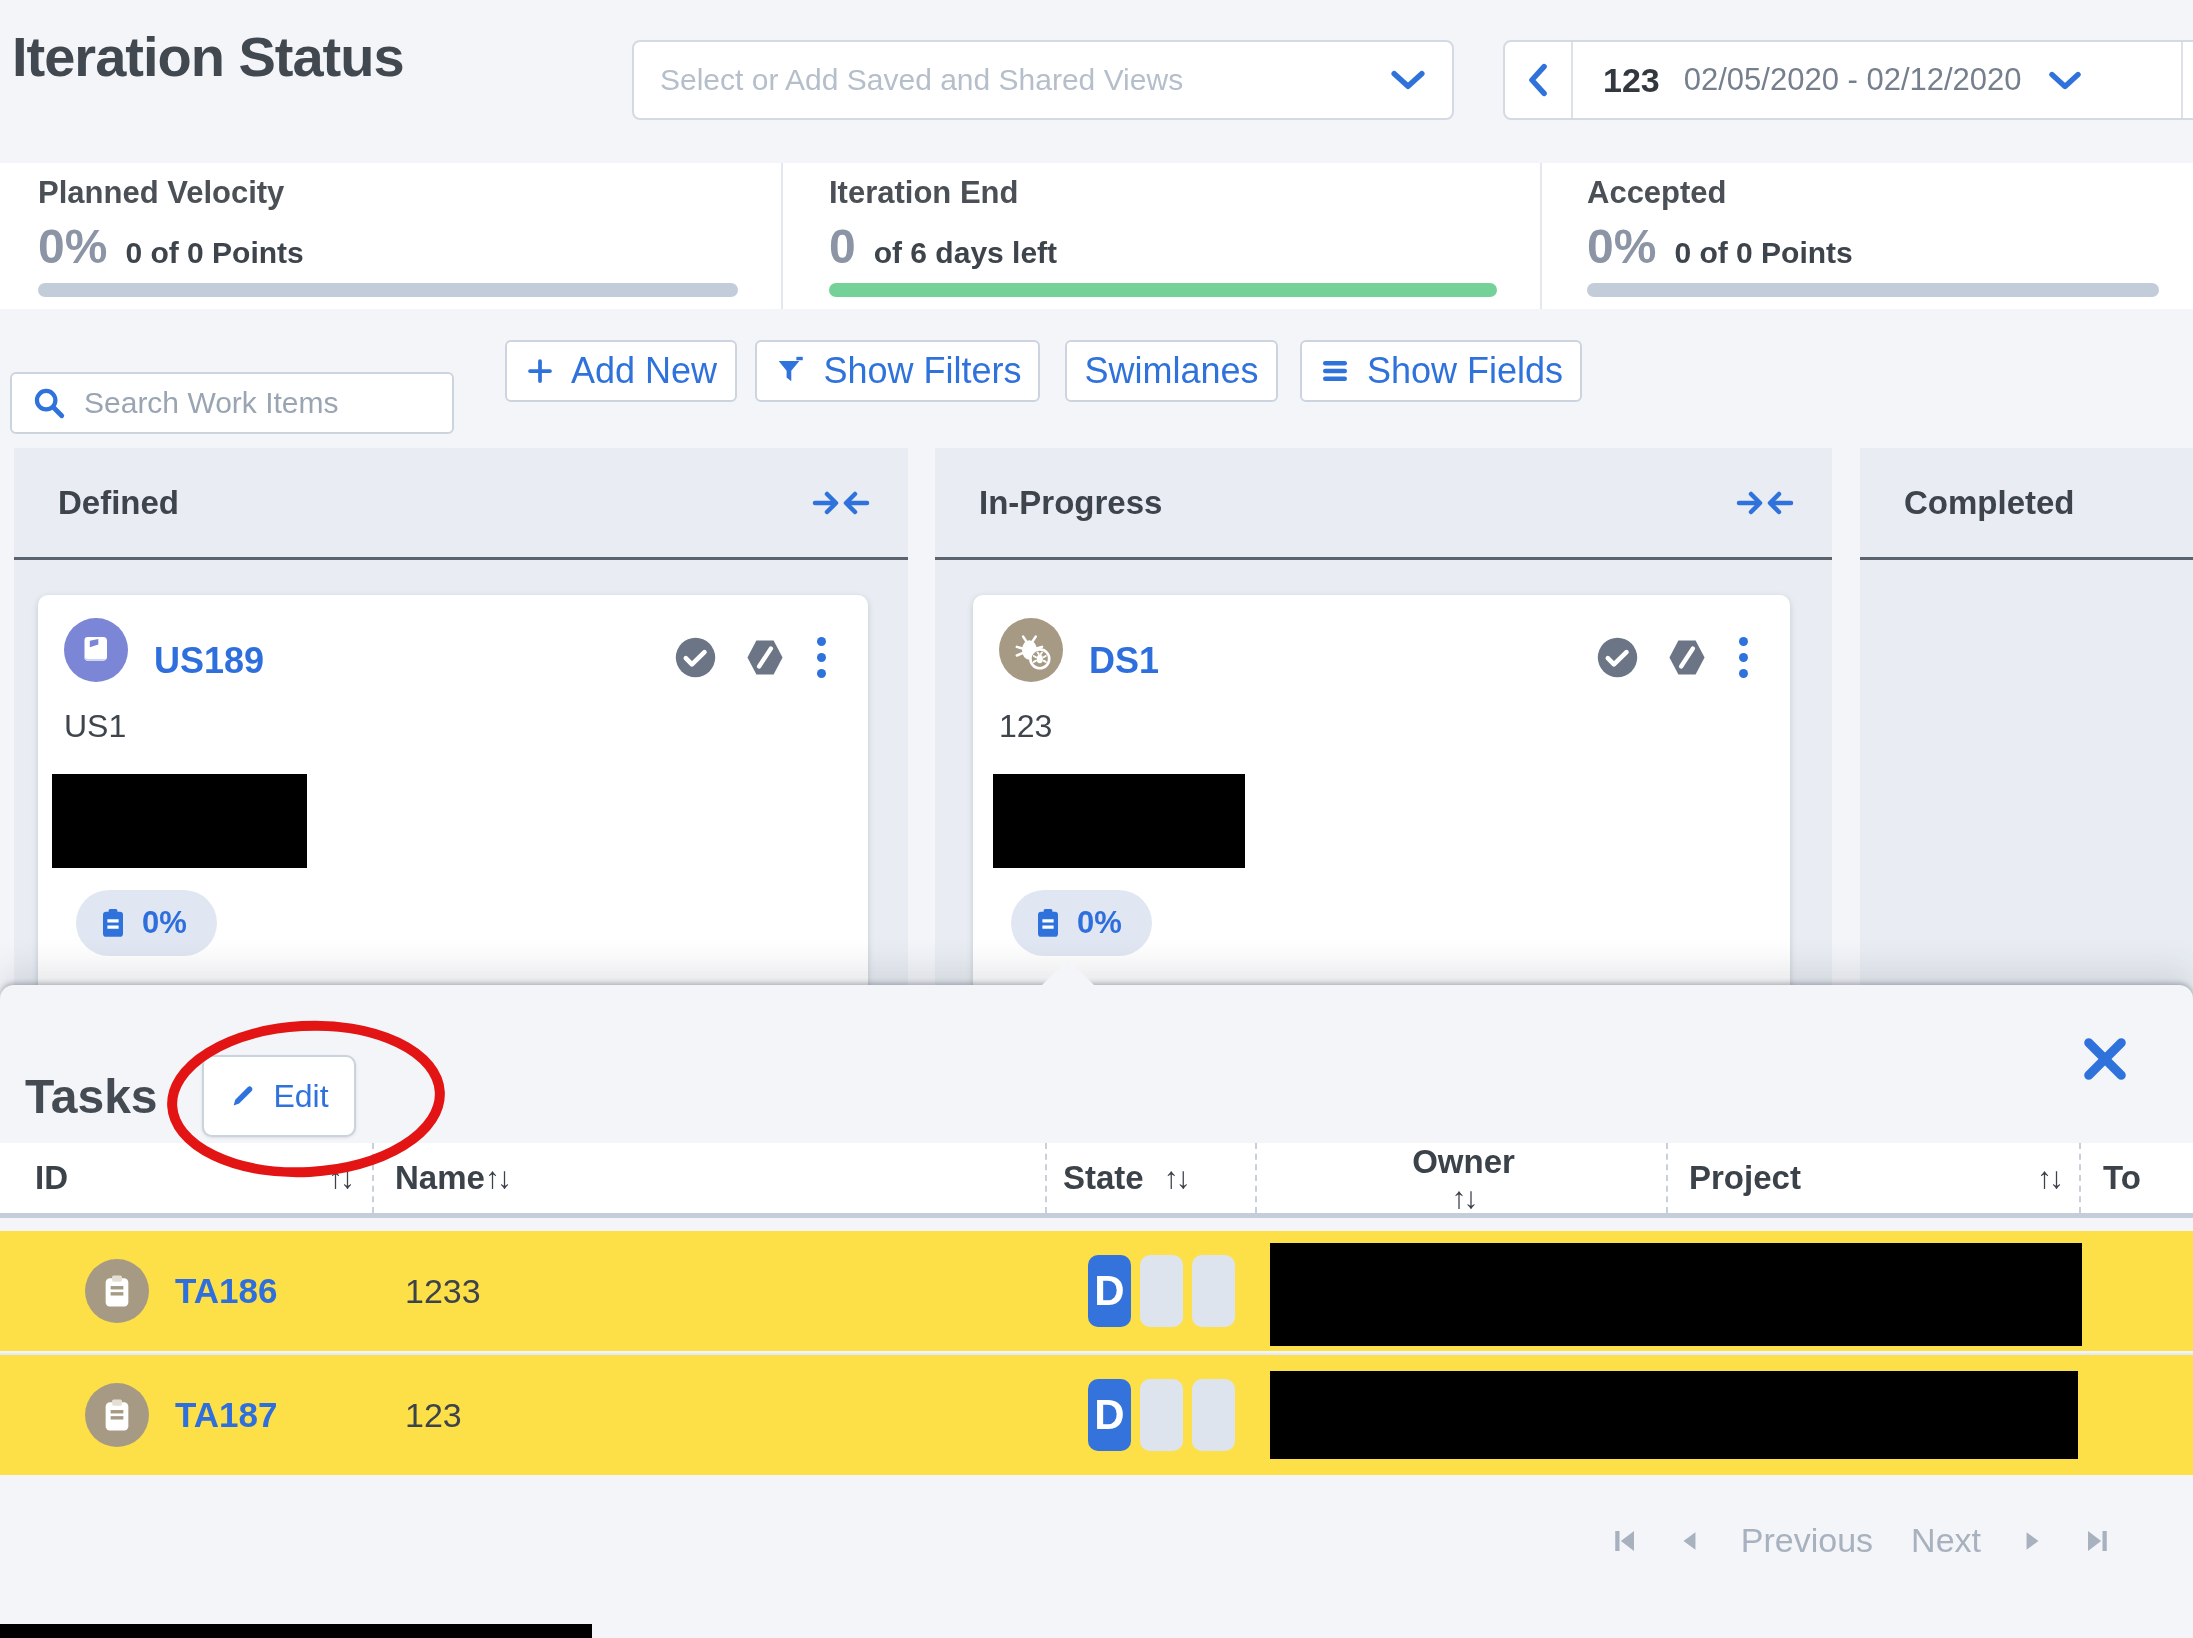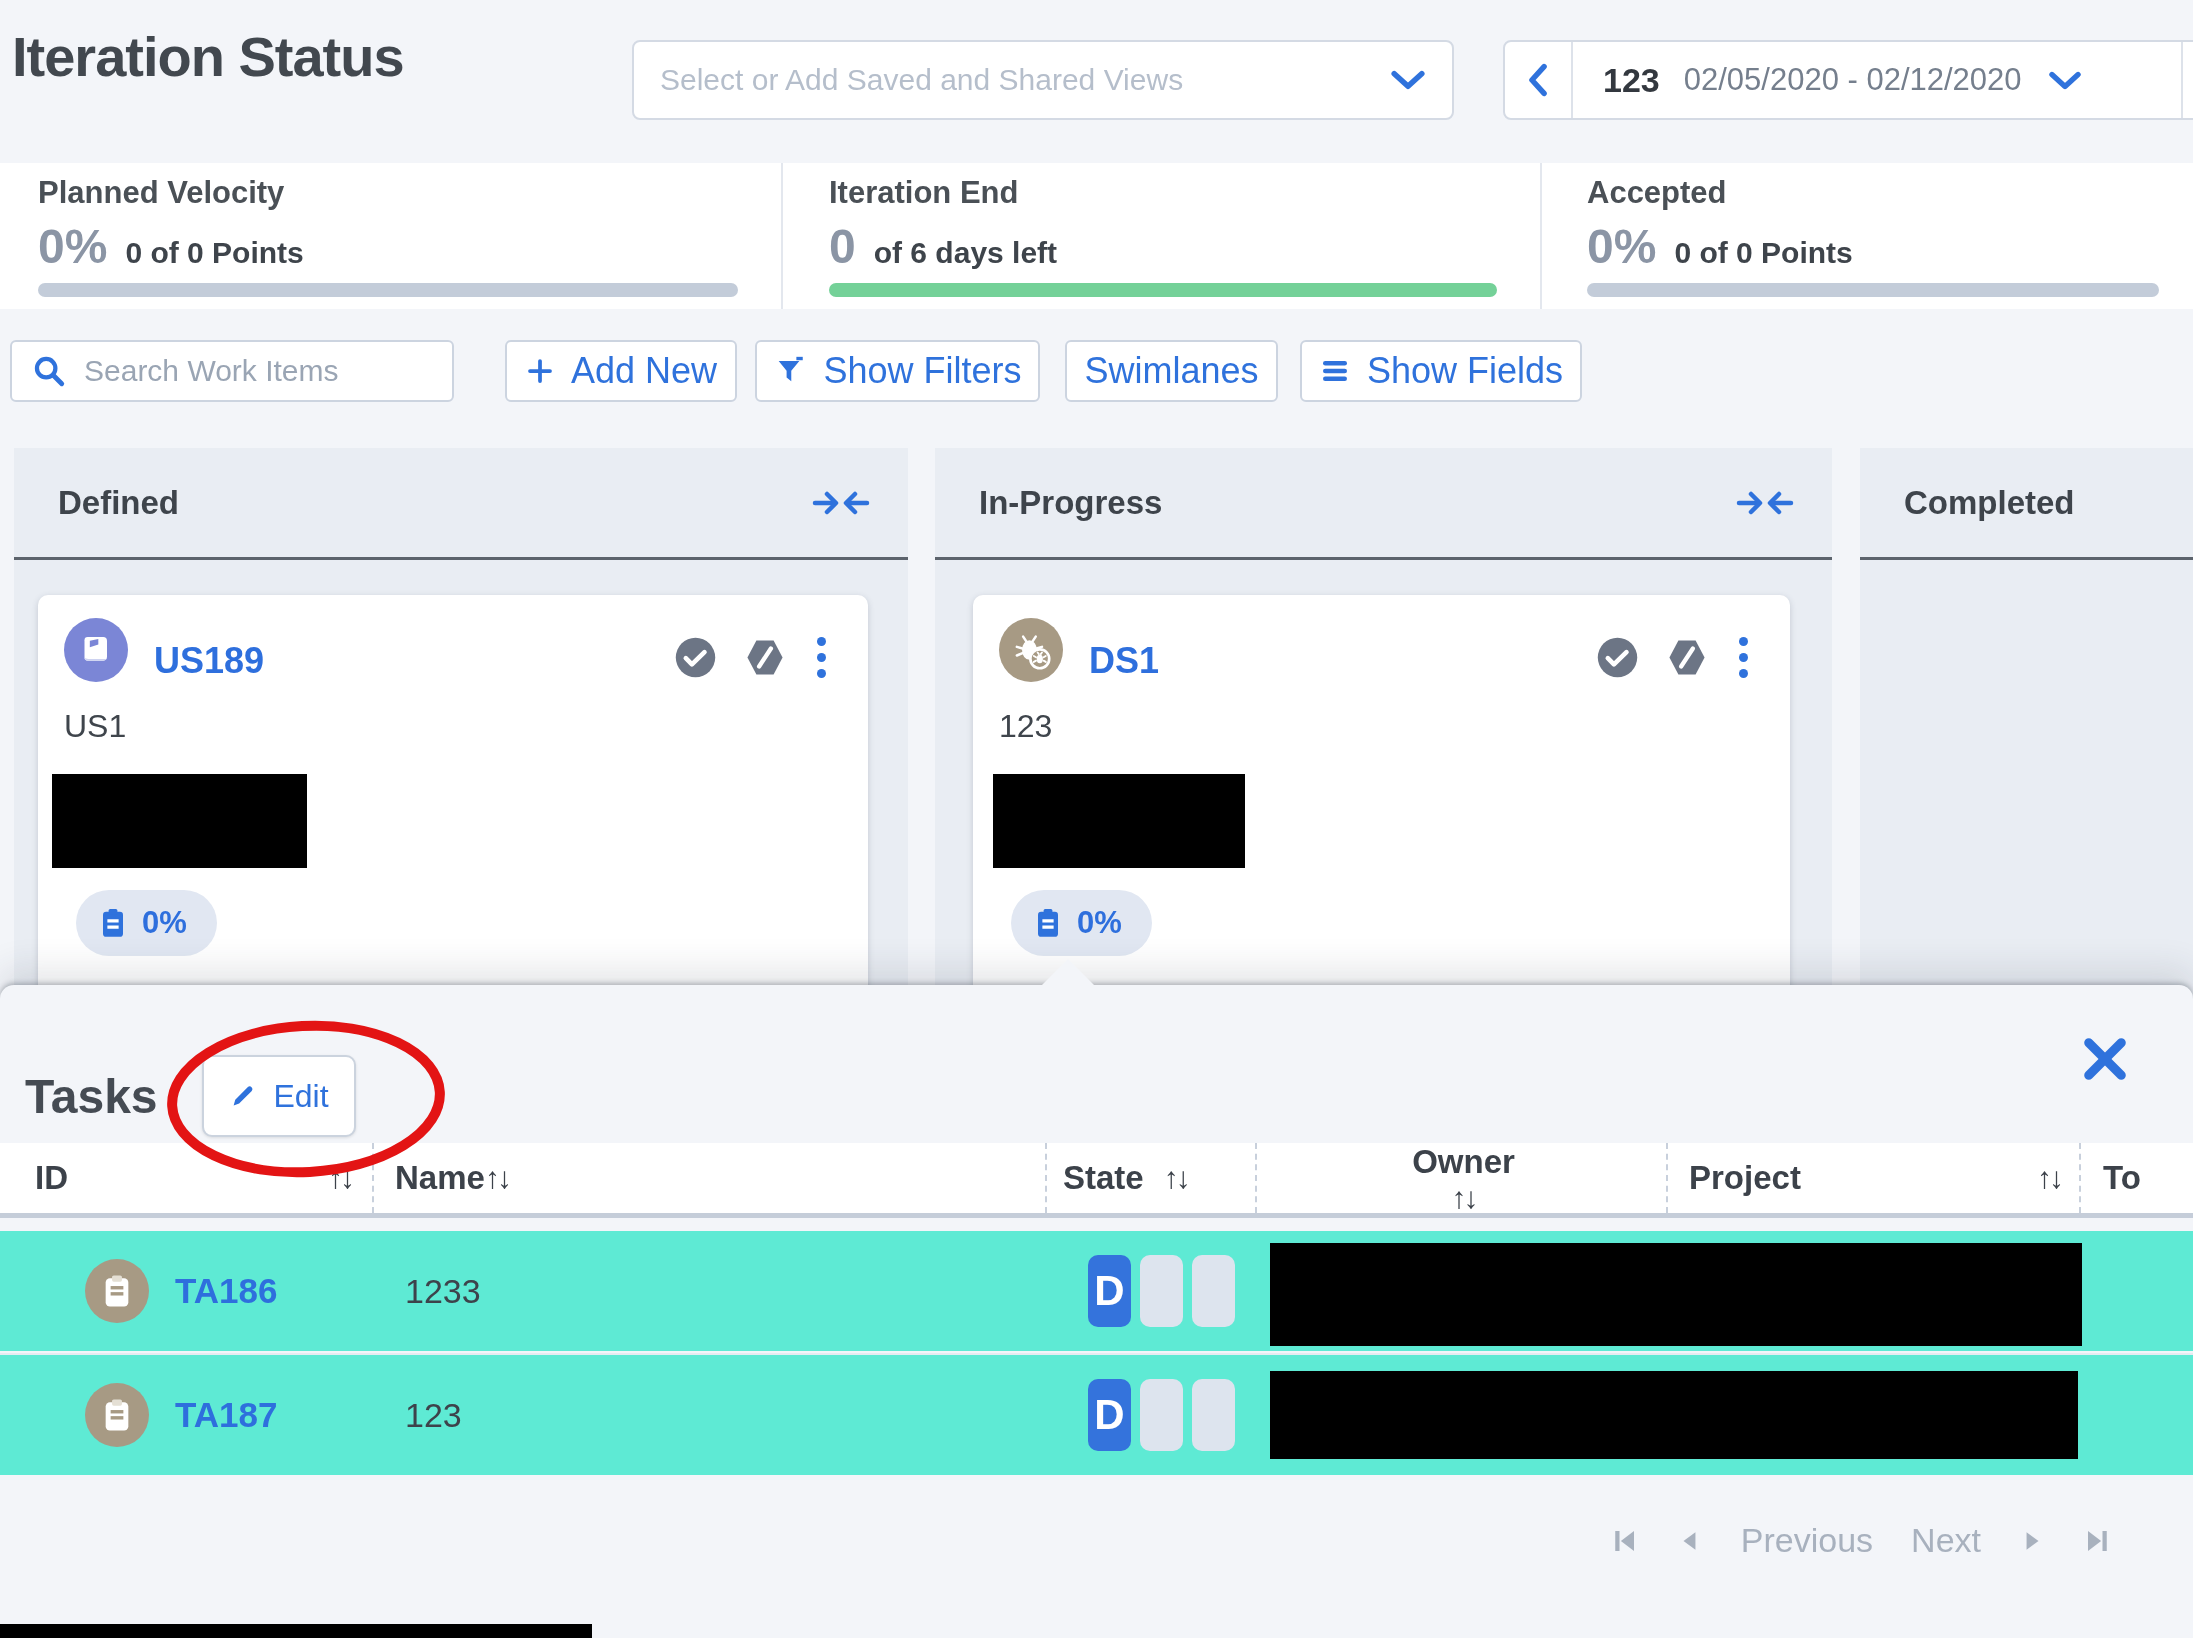--- a/index.html
+++ b/index.html
@@ -33,21 +33,21 @@
   .stat-pct{font-size:48px;font-weight:700;color:#8b95a5;}
   .stat-detail{font-size:30px;font-weight:600;color:#3e444b;}
   .stat-bar{position:absolute;bottom:12px;height:14px;border-radius:7px;background:#c3ccd9;}
   .s1 .stat-bar{left:38px;width:700px;}
   .s2 .stat-bar{left:46px;width:668px;background:#74d198;}
   .s3 .stat-bar{left:45px;width:572px;}
   
   .tb{position:absolute;top:340px;height:62px;box-sizing:border-box;background:#fff;
     border:2px solid #ccd4e0;border-radius:6px;display:flex;align-items:center;cursor:pointer;}
   .tb-label{font-size:36px;color:#2f72dc;}
-  .search-box{left:10px;width:444px;padding:0 20px;cursor:text;}
+  .search-box{left:10px;width:444px;padding:0 20px;cursor:text;margin-top:32px;}
   .search-box input{border:none;outline:none;flex:1;font-size:30px;color:#3e444b;margin-left:16px;
     font-family:"Liberation Sans","DejaVu Sans",sans-serif;background:transparent;min-width:0;}
   .search-box input::placeholder{color:#9aa5b4;}
   .btn-addnew{left:505px;width:232px;justify-content:center;gap:16px;}
   .btn-filters{left:755px;width:285px;justify-content:center;gap:16px;}
   .btn-swim{left:1065px;width:213px;justify-content:center;}
   .btn-fields{left:1300px;width:282px;justify-content:center;gap:16px;}
   
   .column{position:absolute;top:448px;height:552px;background:#e9edf3;}
   .col-defined{left:14px;width:894px;}
@@ -99,21 +99,21 @@
   .th-id{left:0;width:372px;padding:0 20px 0 35px;justify-content:space-between;}
   .th-name{left:372px;width:686px;padding:0 15px 0 21px;
     border-left:2px dashed #c8d0dc;}
   .th-state{left:1045px;width:197px;padding-left:16px;gap:20px;border-left:2px dashed #c8d0dc;}
   .th-owner{left:1255px;width:411px;padding:0 18px 0 22px;justify-content:space-between;
     border-left:2px dashed #c8d0dc;flex-direction:column;}
   .th-project{left:1666px;width:413px;padding:0 18px 0 21px;justify-content:space-between;
     border-left:2px dashed #c8d0dc;}
   .th-todo{left:2079px;width:114px;padding-left:22px;border-left:2px dashed #c8d0dc;}
   .tbl-headline{position:absolute;left:0;top:228px;width:2193px;height:5px;background:#c5cdd9;}
-  .trow{position:absolute;left:0;width:2193px;height:120px;background:#5eead4;}
+  .trow{position:absolute;left:0;width:2193px;height:120px;background:#fde047;}
   .trow.r1{top:246px;}
   .trow.r2{top:368px;border-top:2px solid #e6ebf1;}
   .row-icon{position:absolute;left:85px;top:28px;width:64px;height:64px;border-radius:50%;
     background:#a79a84;display:flex;align-items:center;justify-content:center;}
   .row-id{position:absolute;left:175px;top:50%;transform:translateY(-50%);
     font-size:35px;font-weight:700;color:#2e6fdd;cursor:pointer;}
   .row-name{position:absolute;left:405px;top:50%;transform:translateY(-50%);
     font-size:34px;color:#3d434b;}
   .badges{position:absolute;left:1088px;top:24px;display:flex;gap:9px;}
   .badge{width:43px;height:72px;border-radius:10px;background:#dde4ee;cursor:pointer;

